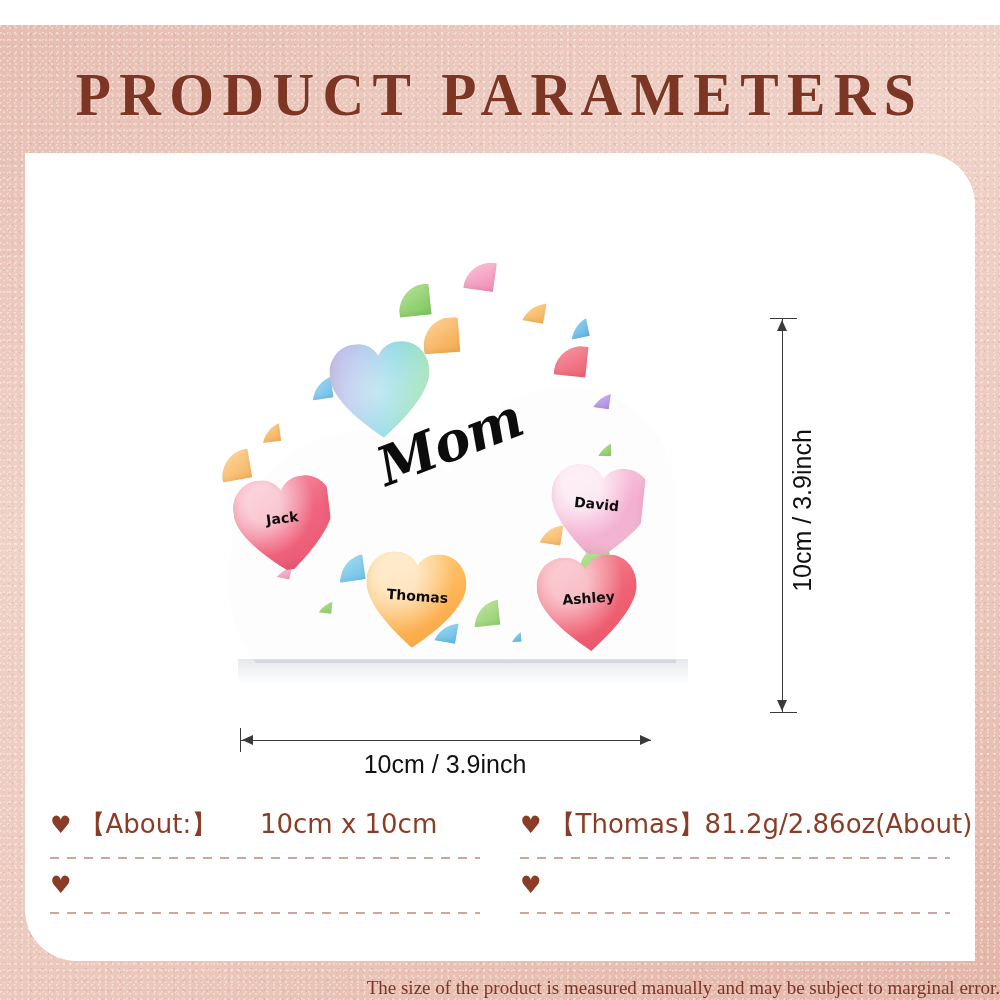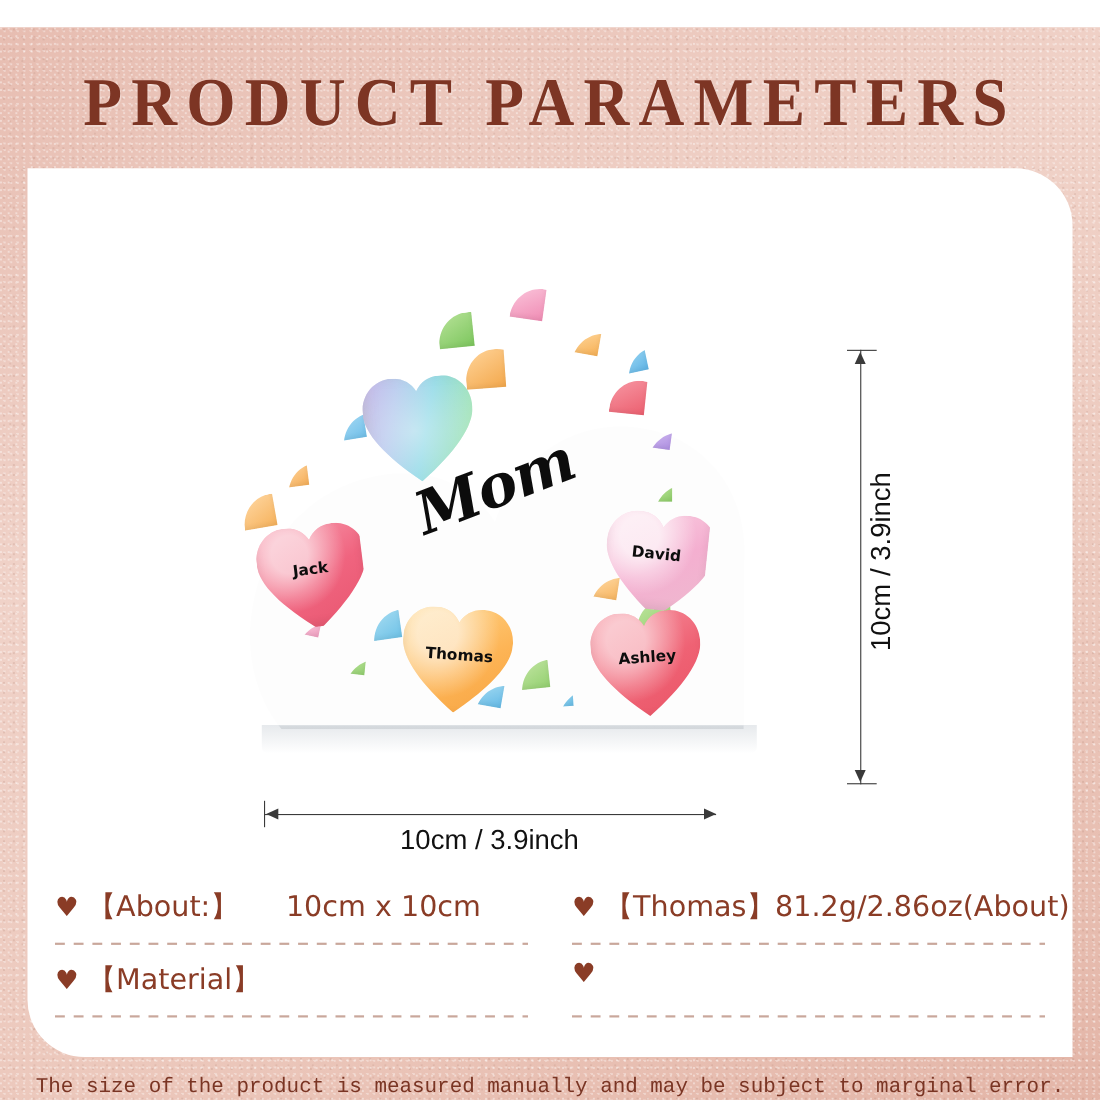--- a/index.html
+++ b/index.html
@@ -254,24 +254,24 @@
     background-size: 17px 2px;
     background-repeat: repeat-x;
   }
   .spec-gap { }
 
   
   #footnote {
     position: absolute;
     left: 0; top: 952px;
     width: 1000px;
-    text-align: center;
+    text-align: right;
     color: #7a3524;
     font-size: 19px;
-    font-family: Liberation Mono, monospace;
+    font-family: Liberation Serif, serif;
   }
 </style>
 </head>
 <body>
 
 <div id="page">
 
   <div id="title">PRODUCT PARAMETERS</div>
 
   <div id="card">
@@ -403,21 +403,20 @@
             <span>【Thomas】</span>
           </span>
           <span class="spec-val">81.2g/2.86oz(About)</span>
         </div>
       </div>
 
       <div class="spec-cell">
         <div class="spec-row-inner">
           <span class="spec-key">
             <span class="spec-heart">♥</span>
-            <span>【Material】</span>
           </span>
         </div>
       </div>
       <div class="spec-gap"></div>
       <div class="spec-cell">
         <div class="spec-row-inner">
           <span class="spec-key">
             <span class="spec-heart">♥</span>
           </span>
         </div>

